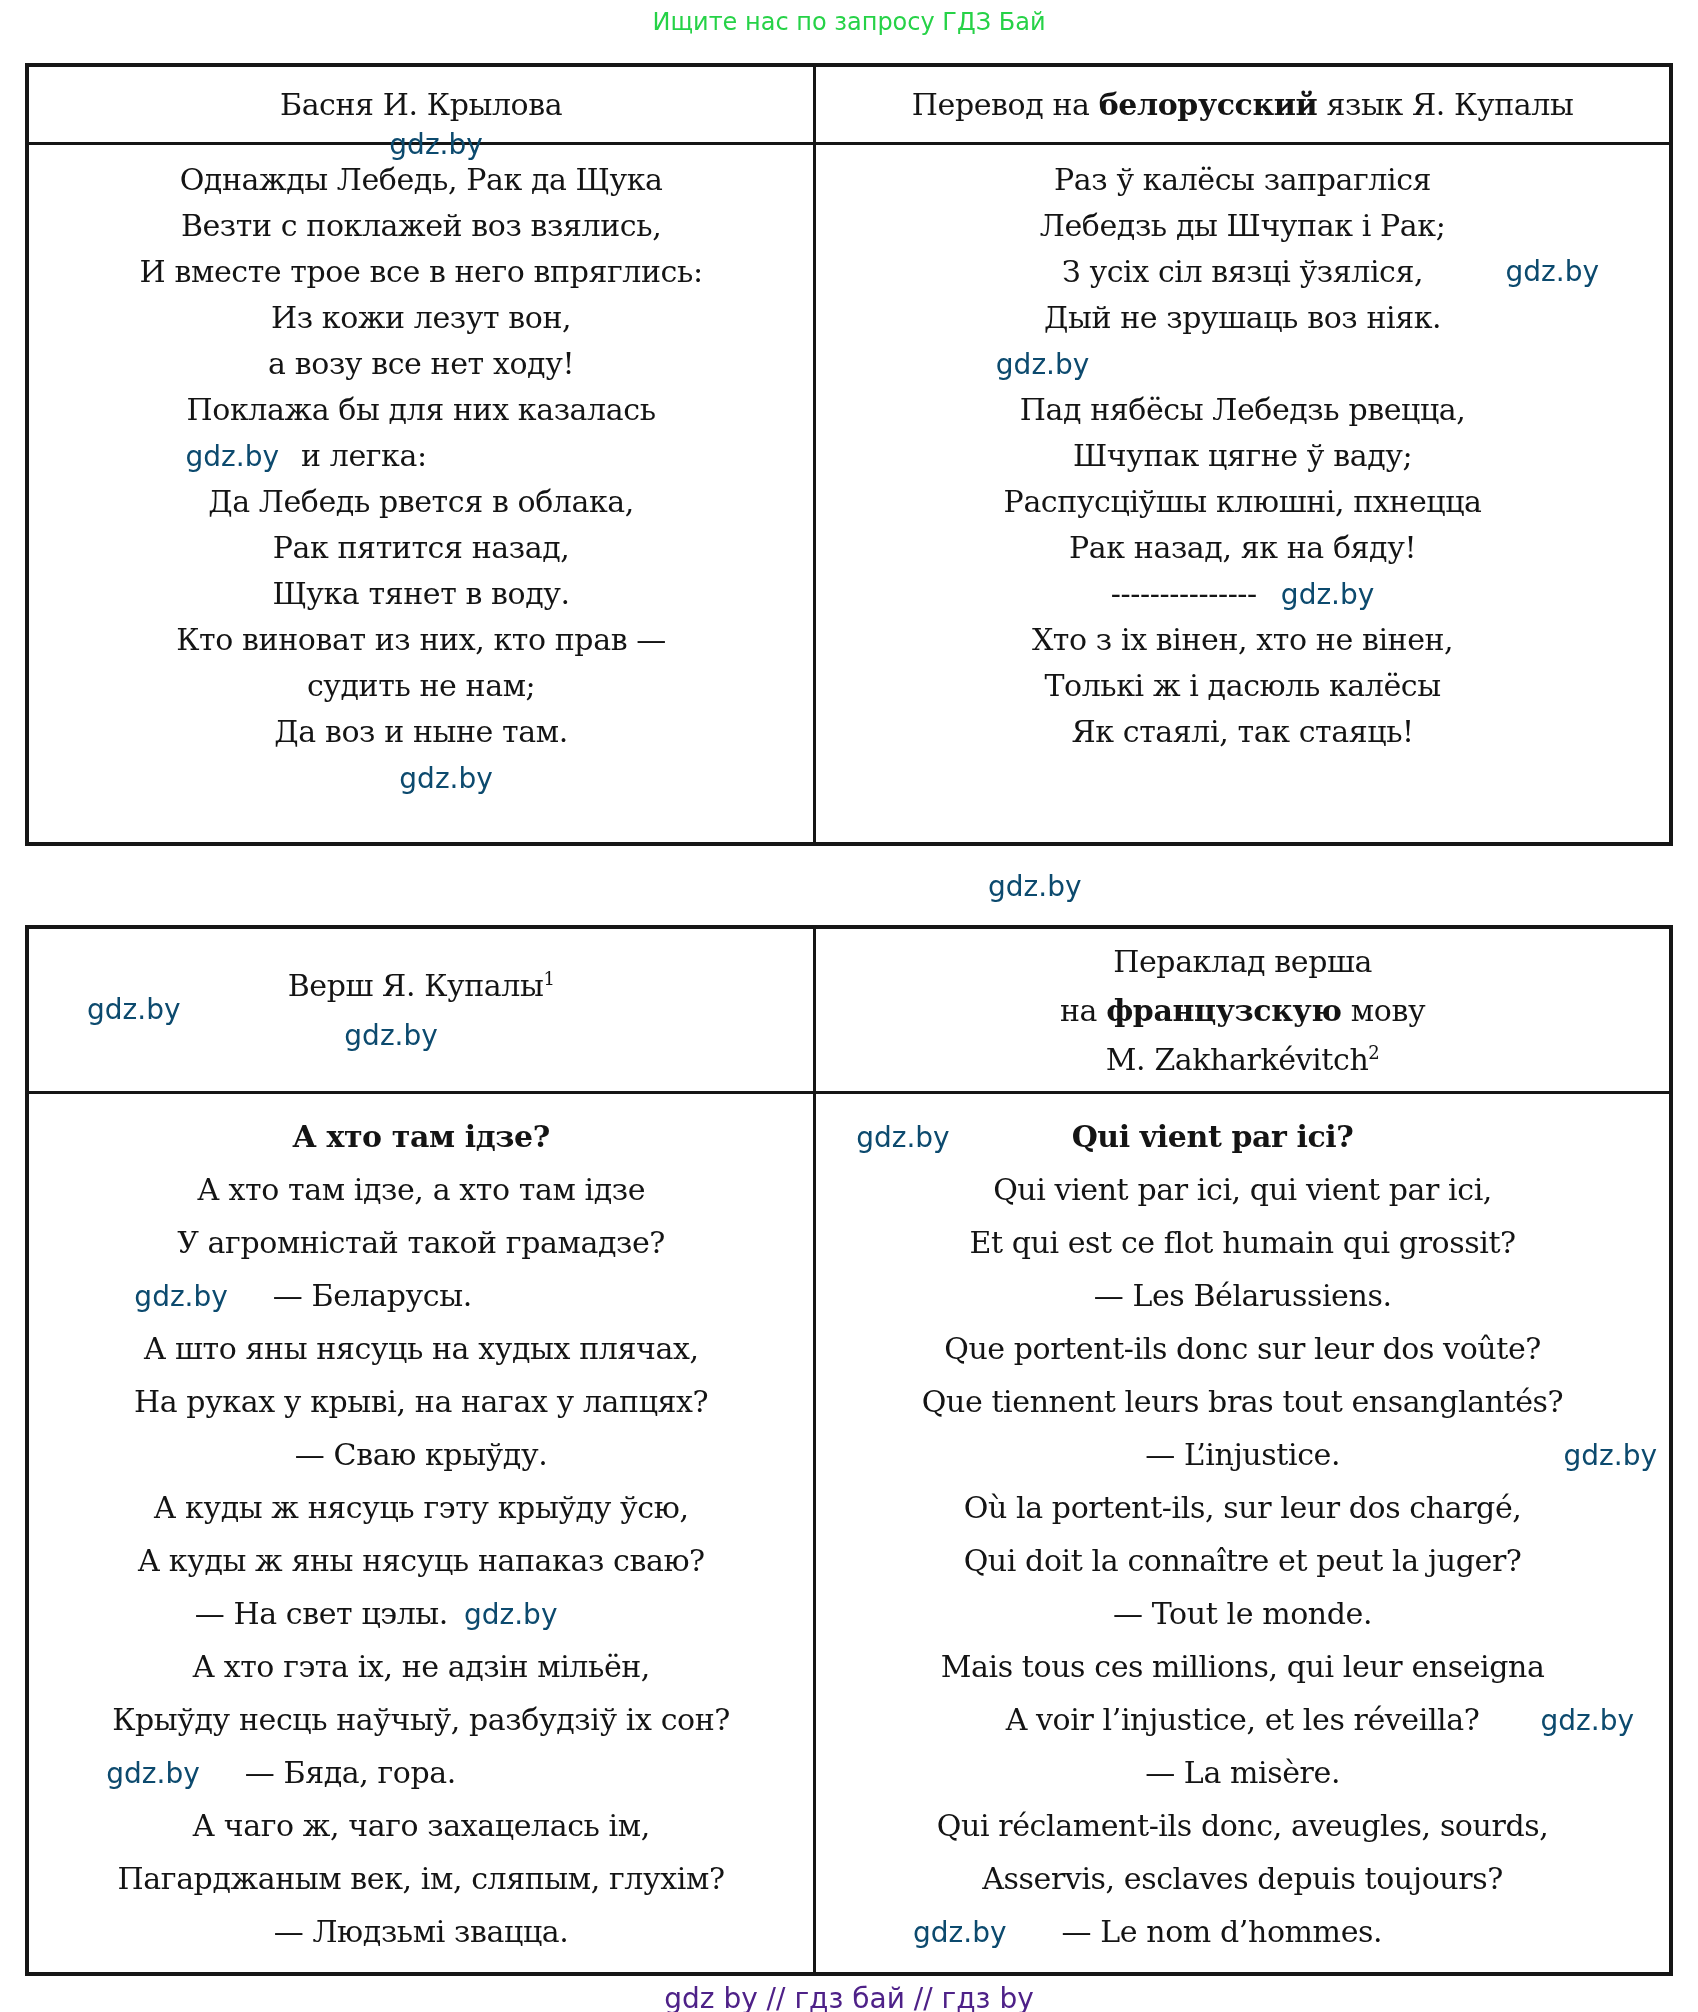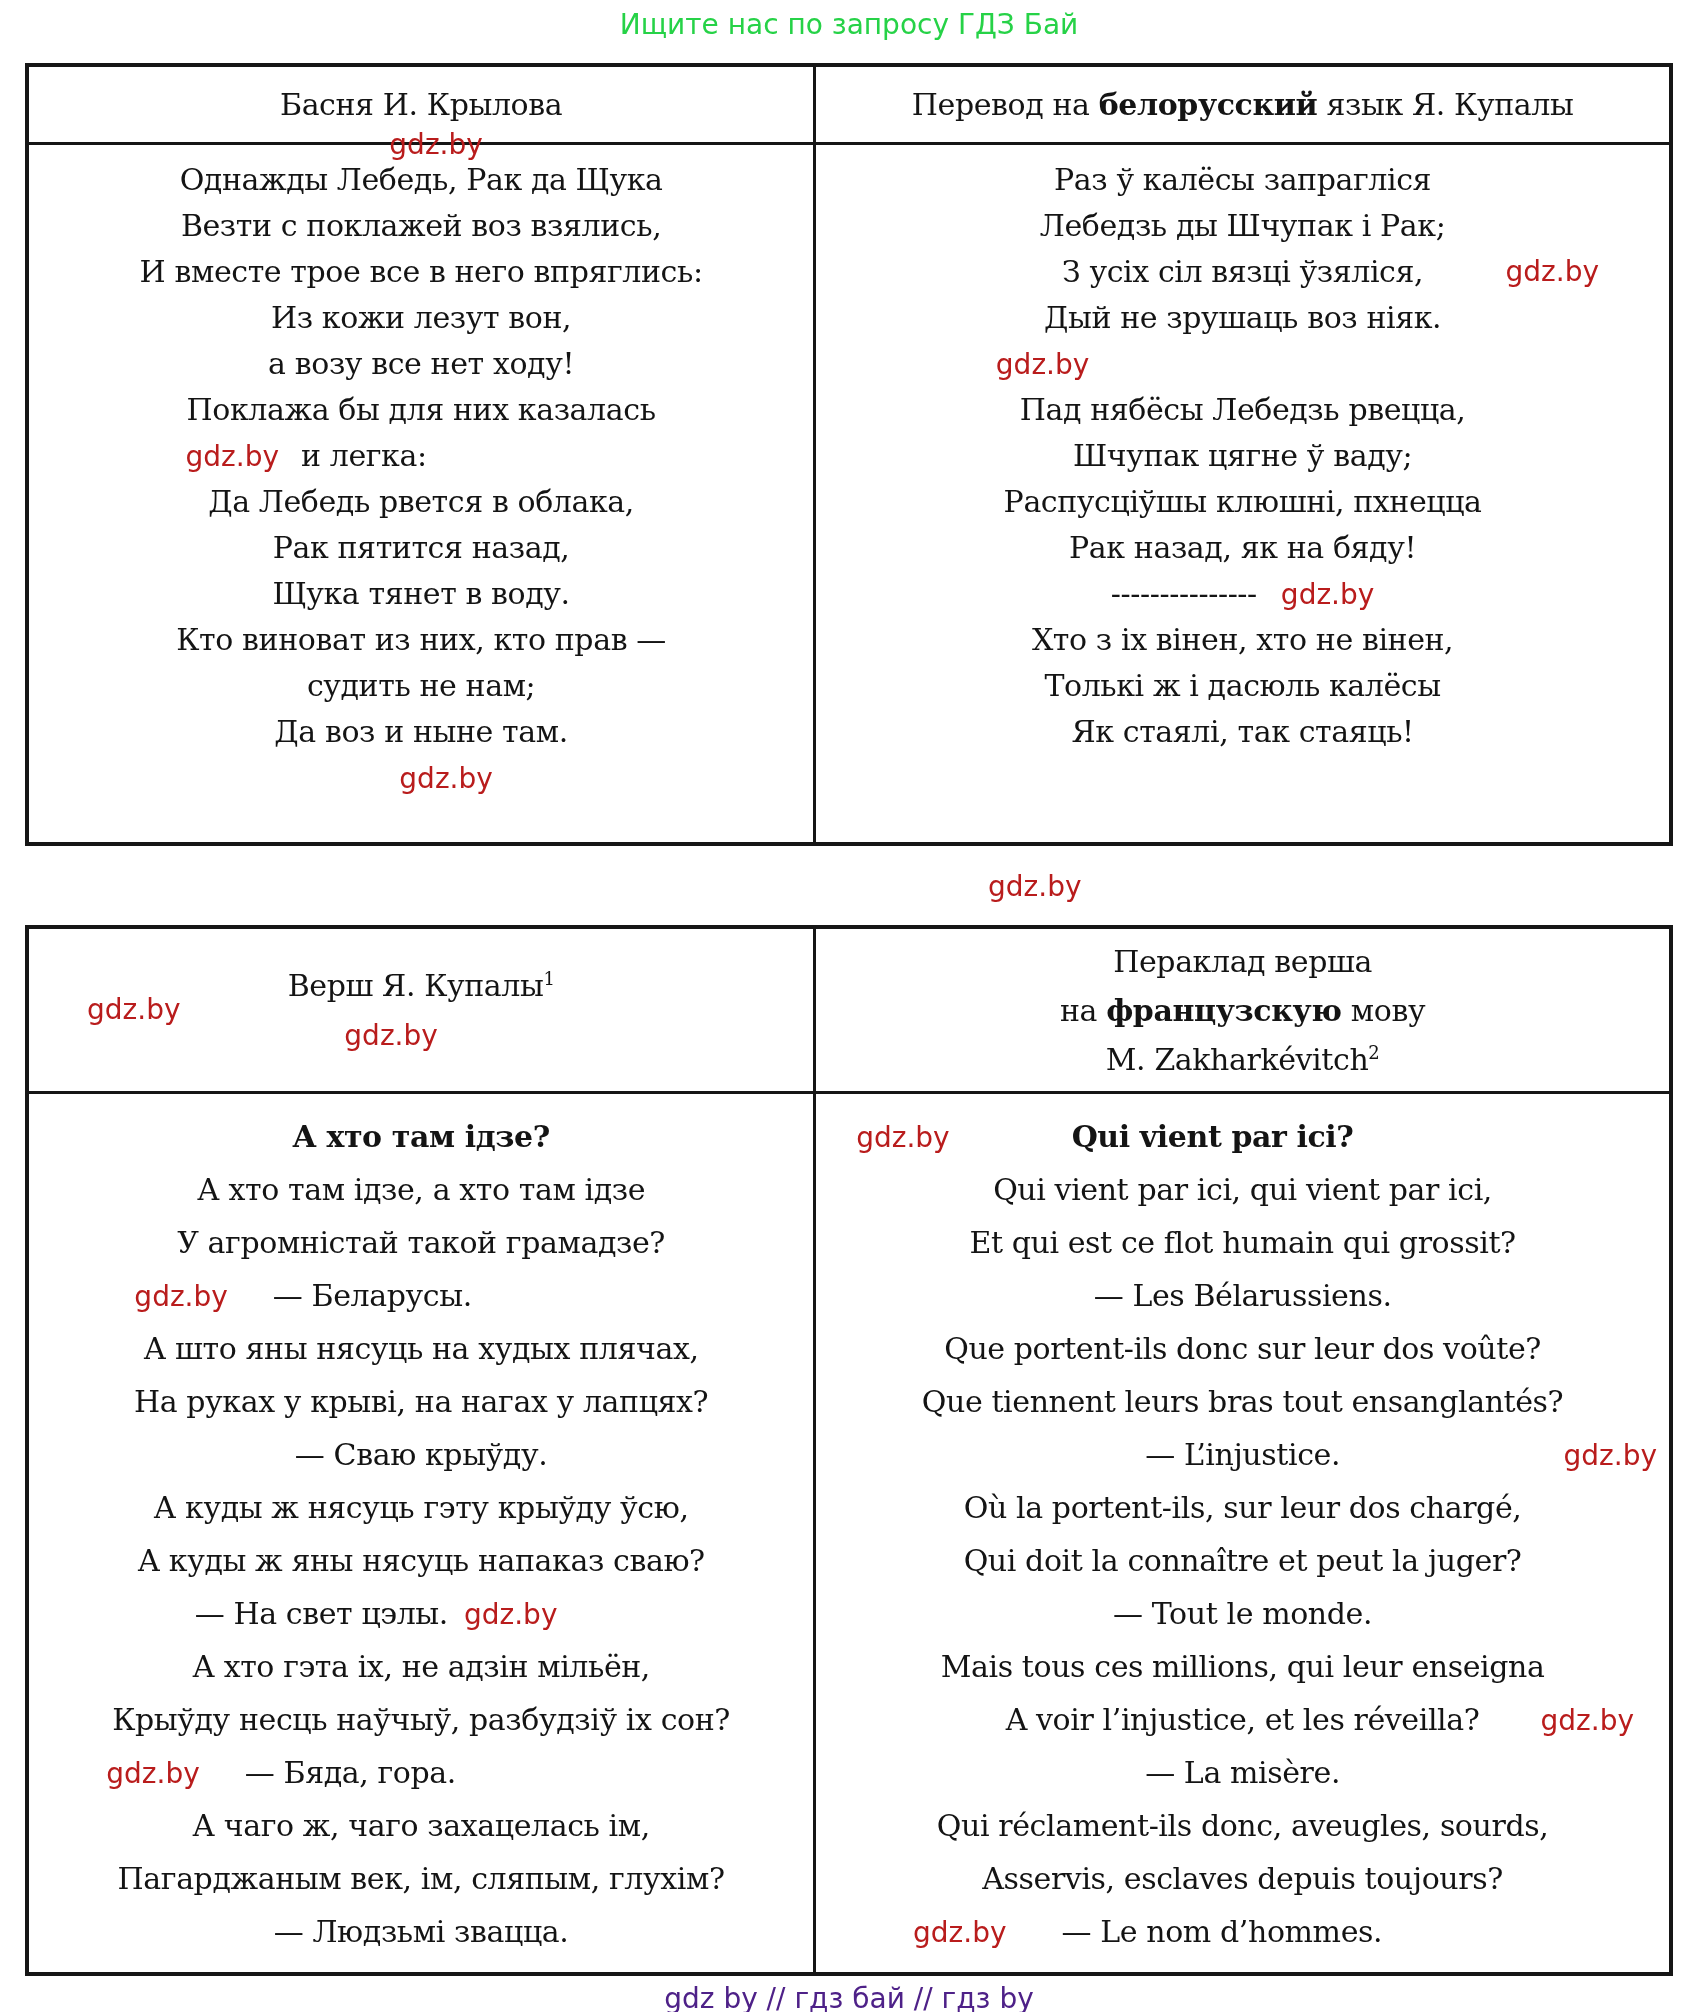--- a/index.html
+++ b/index.html
@@ -8,21 +8,21 @@
     width:1698px;height:2012px;
     background:#ffffff;
     font-family:"DejaVu Serif", serif;
     color:#141414;
     overflow:hidden;
   }
   .banner{
     padding-top:8px;height:34px;
     text-align:center;
     font-family:"DejaVu Sans", sans-serif;
-    font-size:28px;font-weight:500;
+    font-size:24px;font-weight:500;
   }
   .xtable{
     margin:0 25px;
     border:4px solid #161616;
     background:#fff;
   }
   .xtable.t1{margin-top:21px;}
   .hrow{display:grid;grid-template-columns:48% 52%;border-bottom:3px solid #161616;}
   .brow{display:grid;grid-template-columns:48% 52%;}
   .hcell,.bcell{min-width:0;}
@@ -44,21 +44,21 @@
   }
   .t1 .pline{height:46px;line-height:46px;}
   .t2 .bcell .pline{height:53px;line-height:53px;}
   .hcell .pline{height:49px;line-height:49px;}
   .unit{display:inline-block;position:relative;white-space:nowrap;}
   .ptext sup{font-size:60%;line-height:0;}
   .ptext b{font-weight:700;}
   .wm{
     font-family:"DejaVu Sans", sans-serif;
     font-size:28px;letter-spacing:0;
-    color:#b91c1c;font-weight:400;
+    color:#0c4a6e;font-weight:400;
   }
   .wm.edge{position:absolute;top:50%;transform:translateY(-50%);}
   .wm.hdr-overlap{
     position:absolute;left:50%;bottom:-17px;
     transform:translateX(-50%) translateX(15px);
     background:transparent;z-index:2;line-height:1;
   }
   .wm.hdr-left-edge{
     position:absolute;left:58px;top:50%;
     transform:translateY(-50%);line-height:1;

